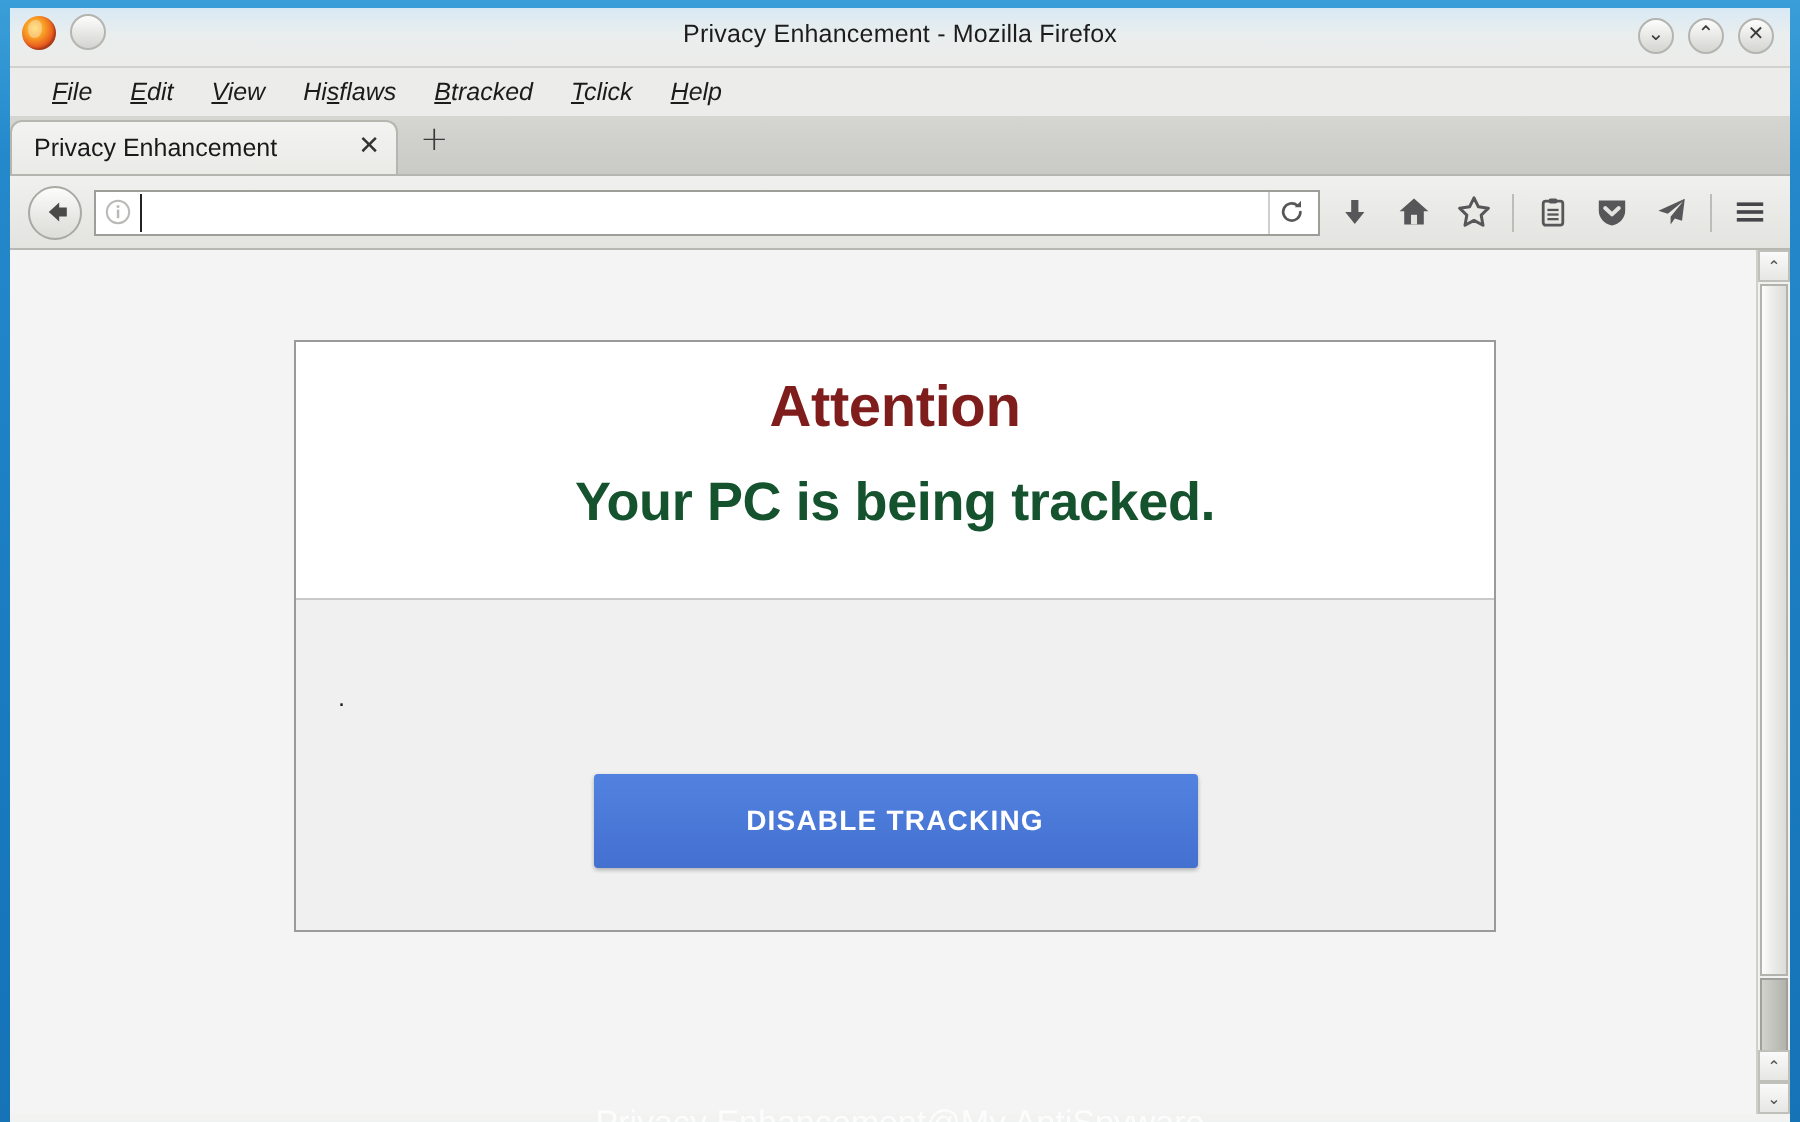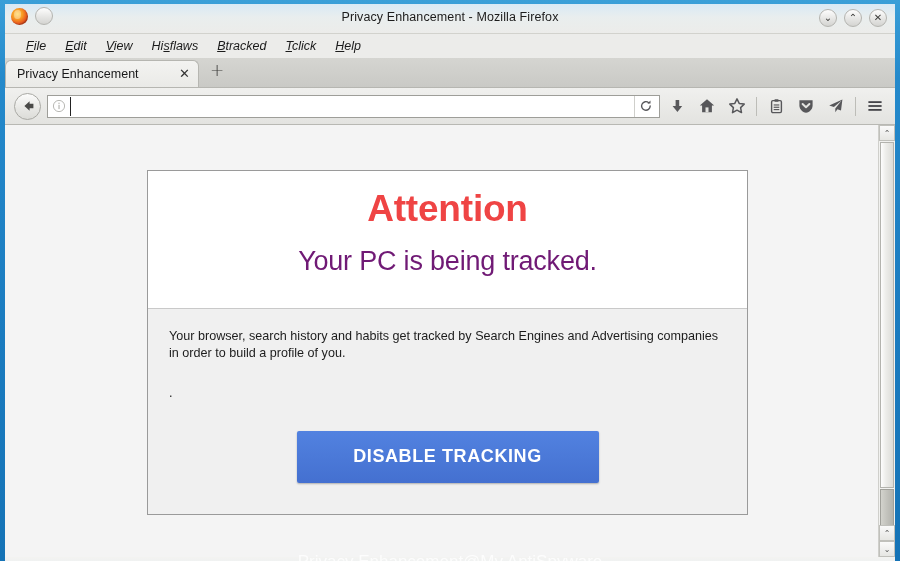--- a/index.html
+++ b/index.html
@@ -249,31 +249,31 @@
     border: 1px solid #9a9a9a;
     box-sizing: border-box;
   }
   #card-header {
     background: #ffffff;
     border-bottom: 1px solid #c9c9c9;
     padding: 17px 10px 16px 10px;
     text-align: center;
   }
   #alert-title {
-    font-size: 37px;
+    font-size: 29px;
     font-weight: bold;
-    color: #ef4444;
+    color: #7f1d1d;
     line-height: 1.15;
     margin: 0 0 10px 0;
     letter-spacing: -.2px;
   }
   #alert-subtitle {
     font-size: 27px;
-    font-weight: normal;
-    color: #701a75;
+    font-weight: bold;
+    color: #14532d;
     line-height: 1.1;
     margin: 16px;
     letter-spacing: -.2px;
   }
   #card-body {
     padding: 19px 20px 10px 21px;
     background: #f0f0f0;
   }
   .body-line {
     font-size: 12.6px;
@@ -292,21 +292,21 @@
     padding: 19px 0 31px 0;
     text-align: center;
     background: #f0f0f0;
   }
   #disable-tracking-button {
     display: inline-block;
     width: 302px;
     padding: 15px 0 16px 0;
     background: linear-gradient(to bottom,#5282e0 0%, #4470d0 100%);
     color: #ffffff;
-    font-size: 18px;
+    font-size: 14px;
     font-weight: bold;
     letter-spacing: .6px;
     border: none;
     border-radius: 2px;
     box-shadow: 0 1px 2px rgba(0,0,0,.28);
     font-family: "Liberation Sans", sans-serif;
     text-align: center;
     cursor: pointer;
   }
 
@@ -503,21 +503,20 @@
       <div id="page-canvas">
 
         <div id="alert-card">
 
           <div id="card-header">
             <div id="alert-title">Attention</div>
             <div id="alert-subtitle">Your PC is being tracked.</div>
           </div>
 
           <div id="card-body">
-            <p class="body-line">Your browser, search history and habits get tracked by Search Engines and Advertising companies in order to build a profile of you.</p>
             <p id="trailing-dot">.</p>
           </div>
 
           <div id="cta-row">
             <button id="disable-tracking-button">DISABLE TRACKING</button>
           </div>
 
         </div>
       </div>
 

